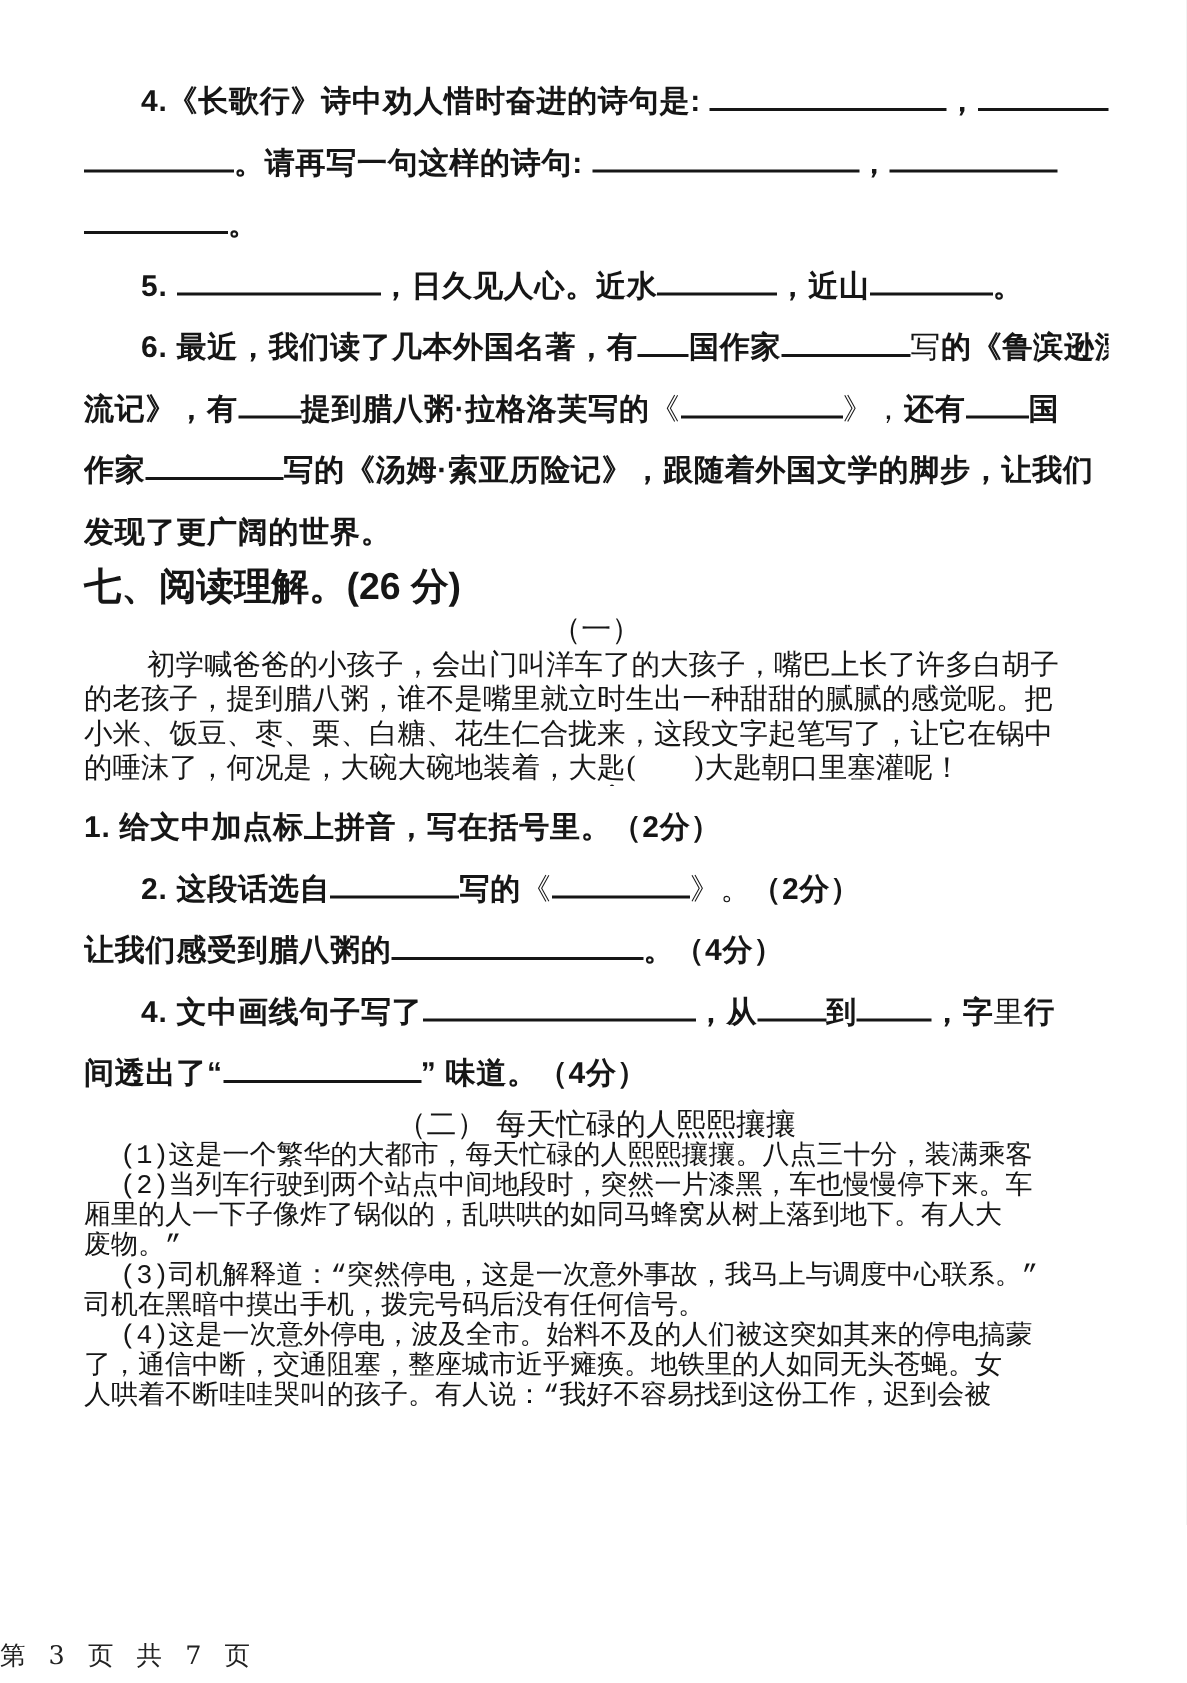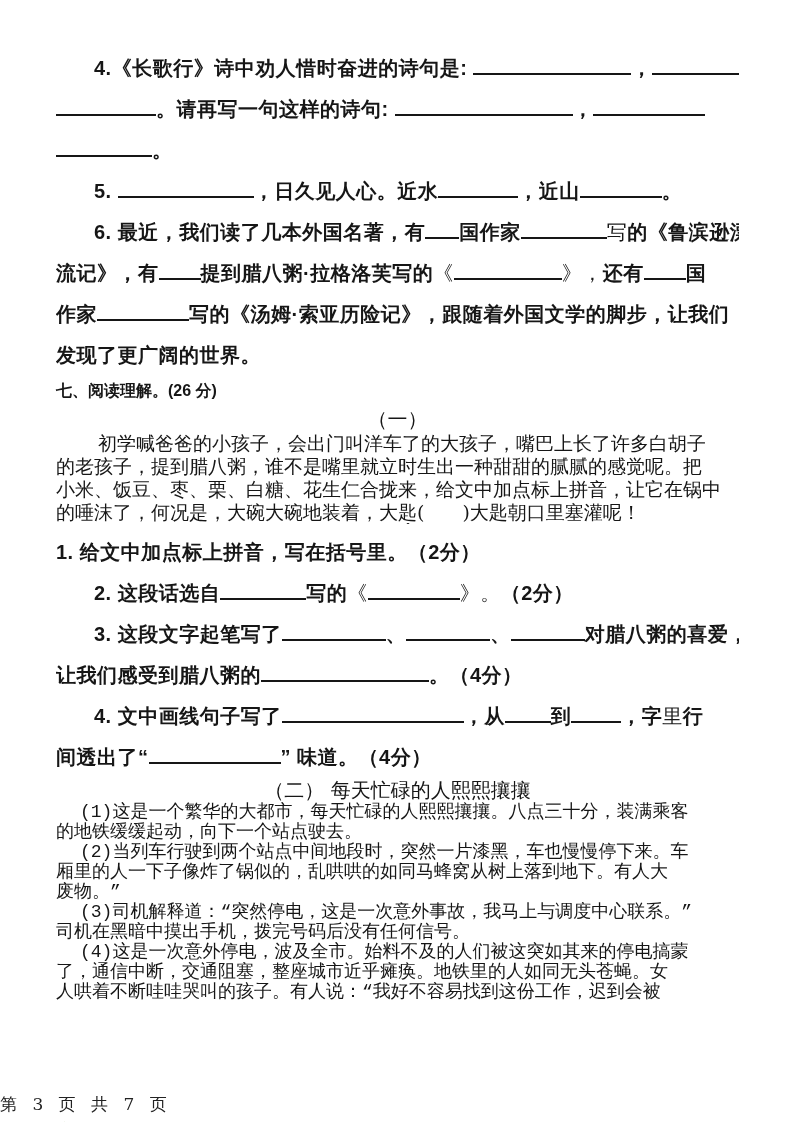--- a/index.html
+++ b/index.html
@@ -23,21 +23,21 @@
   
   .sec-p1 .line{
     font-family:"DejaVu Serif",serif;
     font-size:19px;height:23px;line-height:23px;
   }
   .sec-p2 .line{
     font-family:Liberation Mono, monospace;
     font-size:18px;height:20px;line-height:20px;
   }
   .sec-header{
-    font-weight:700;font-size:16px;
+    font-weight:700;font-size:25px;
     height:30px;line-height:30px;
   }
   .passage-title{
     text-align:center;
     font-family:"DejaVu Serif",serif;
     font-size:20px;height:26px;line-height:26px;
   }
   .p2-title{height:24px;line-height:24px;}
   .ind{padding-left:38px;}
   .ind-sm{padding-left:24px;}
@@ -84,38 +84,36 @@
         <div class="line"><span class="run">发现了更广阔的世界。</span></div>
       </div>
 
     <div class="sec-header">七、阅读理解。(26 分)</div>
 
     <div class="passage-title">（一）</div>
 
     <div class="sec-p1">
         <div class="line ind-lg"><span class="run">初学喊爸爸的小孩子，会出门叫洋车了的大孩子，嘴巴上长了许多白胡子</span></div>
         <div class="line"><span class="run">的老孩子，提到腊八粥，谁不是嘴里就立时生出一种甜甜的腻腻的感觉呢。</span><span class="run u">把</span></div>
-        <div class="line"><span class="run u">小米、饭豆、枣、栗、白糖、花生仁合拢来，给文中加点标上拼音，让它在锅中</span></div>
+        <div class="line"><span class="run u">小米、饭豆、枣、栗、白糖、花生仁合拢来，这段文字起笔写了，让它在锅中</span></div>
         <div class="line"><span class="run u">的唾沫了，何况是，大碗大碗地装着，大</span><span class="run u dot">匙</span><span class="run u">(　　)大匙朝口里塞灌呢！</span></div>
       </div>
 
     <div class="sec-rq" style="margin-top:8px;">
         <div class="line"><span class="run">1. 给文中加点标上拼音，写在括号里。（2分）</span></div>
         <div class="line ind"><span class="run">2. 这段话选自</span><span class="blank" style="width: 86px;"></span><span class="run">写的</span><span class="run light">《</span><span class="blank" style="width: 92px;"></span><span class="run light">》。</span><span class="run">（2分）</span></div>
-        <div class="line ind"><span class="run">3. 这段文字起笔写了</span><span class="blank" style="width: 104px;"></span><span class="run">、</span><span class="blank" style="width: 84px;"></span><span class="run">、</span><span class="blank" style="width: 74px;"></span><span class="run">对腊八粥的喜爱，</span></div>
         <div class="line"><span class="run">让我们感受到腊八粥的</span><span class="blank" style="width: 168px;"></span><span class="run">。（4分）</span></div>
         <div class="line ind"><span class="run">4. 文中画线句子写了</span><span class="blank" style="width: 182px;"></span><span class="run">，从</span><span class="blank" style="width: 46px;"></span><span class="run">到</span><span class="blank" style="width: 50px;"></span><span class="run">，字</span><span class="run light">里</span><span class="run">行</span></div>
         <div class="line"><span class="run">间透出了“</span><span class="blank" style="width: 132px;"></span><span class="run">” 味道。（4分）</span></div>
       </div>
 
     <div class="passage-title p2-title">（二） 每天忙碌的人熙熙攘攘</div>
 
     <div class="sec-p2">
         <div class="line ind-sm"><span class="run">(1)这是一个繁华的大都市，每天忙碌的人熙熙攘攘。八点三十分，装满乘客</span></div>
-        <div class="line"><span class="run">的地铁缓缓起动，向下一个站点驶去。</span></div>
         <div class="line ind-sm"><span class="run">(2)当列车行驶到两个站点中间地段时，突然一片漆黑，车也慢慢停下来。</span><span class="run u">车</span></div>
         <div class="line"><span class="run u">厢里的人一下子像炸了锅似的，乱哄哄的如同马蜂窝从树上落到地下。</span><span class="run">有人大</span></div>
         <div class="line"><span class="run">废物。”</span></div>
         <div class="line ind-sm"><span class="run">(3)司机解释道：“突然停电，这是一次意外事故，我马上与调度中心联系。”</span></div>
         <div class="line"><span class="run">司机在黑暗中摸出手机，拨完号码后没有任何信号。</span></div>
         <div class="line ind-sm"><span class="run">(4)这是一次意外停电，波及全市。始料不及的人们被这突如其来的停电搞蒙</span></div>
         <div class="line"><span class="run">了，通信中断，交通阻塞，整座城市近乎瘫痪。地铁里的人如同无头苍蝇。女</span></div>
         <div class="line"><span class="run">人哄着不断哇哇哭叫的孩子。有人说：“我好不容易找到这份工作，迟到会被</span></div>
       </div>
 

